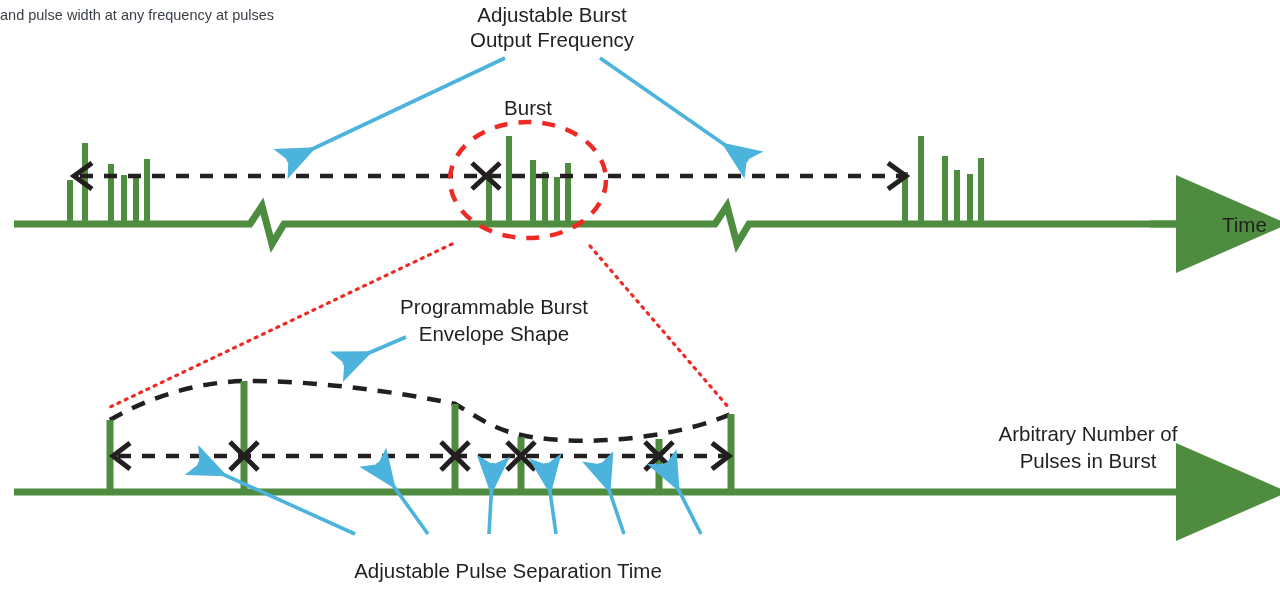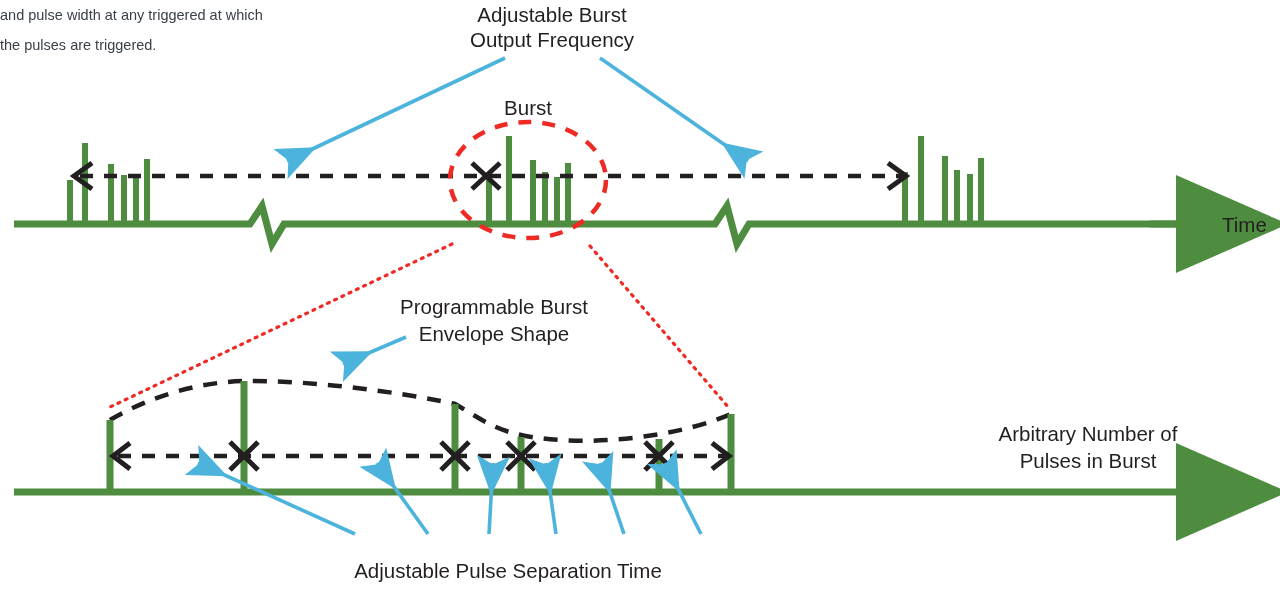--- a/index.html
+++ b/index.html
@@ -14,22 +14,21 @@
        fill:#231f20;font-size:20.5px;text-anchor:middle;}
   .axis-name{font-family:"Liberation Sans","DejaVu Sans",sans-serif;
        fill:#231f20;font-size:20.5px;text-anchor:start;}
 </style>
 </head>
 <body>
 
 <div id="stage">
 
   <div class="body-copy">
-    <p>and pulse width at any triggered at which</p>
-    <p>the pulses are triggered.</p>
+    <p>and pulse width at any frequency at pulses</p>
   </div>
 
   <svg id="diagram" viewBox="0 0 1280 590">
     <defs>
       <marker id="greenArrow" markerWidth="16" markerHeight="14" refX="1" refY="7" orient="auto">
         <path d="M0,0 L16,7 L0,14 Z" fill="#4e8c3f"></path>
       </marker>
       <marker id="blueArrow" markerWidth="11" markerHeight="10" refX="9" refY="5" orient="auto">
         <path d="M0,5 L11,0.4 L8.6,5 L11,9.6 Z" fill="#4cb3dc"></path>
       </marker>

